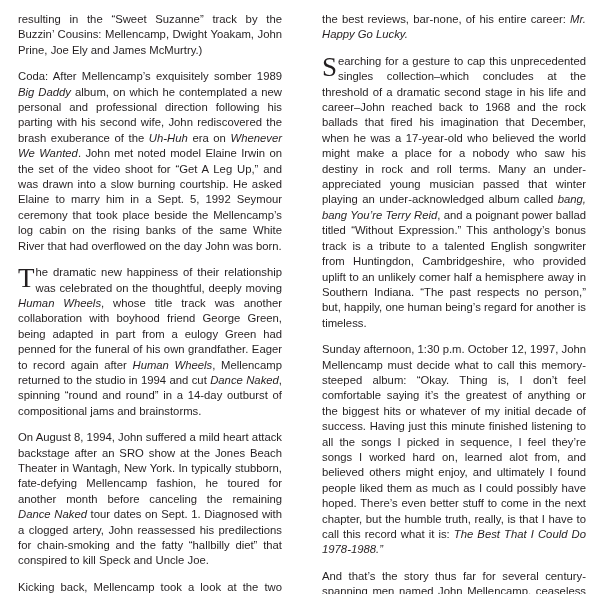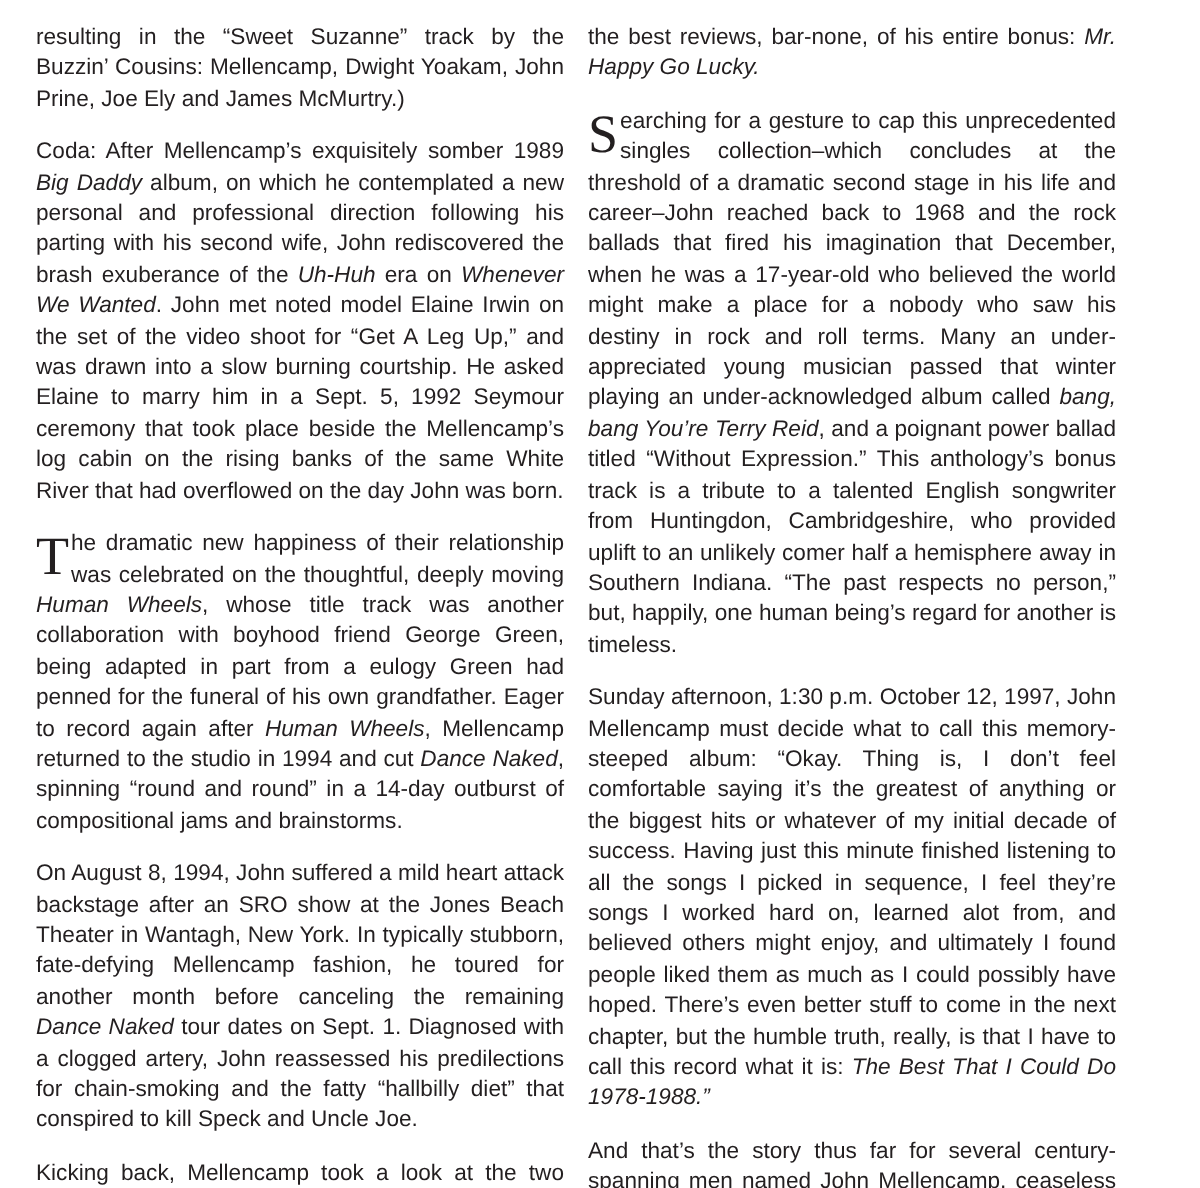--- a/index.html
+++ b/index.html
@@ -16,21 +16,21 @@
   }
   .page {
     position: relative;
     width: 600px;
     height: 594px;
     padding: 0;
     box-sizing: border-box;
   }
   .columns {
     display: flex;
-    gap: 12px;
+    gap: 40px;
     padding: 12px 18px 10px 18px;
     box-sizing: border-box;
     height: 100%;
   }
   .col {
     width: 264px;
     flex: 0 0 264px;
   }
   p {
     margin: 0 0 11px 0;
@@ -60,19 +60,19 @@
 <div class="page">
   <div class="columns">
     <div class="col" id="col-left">
         <p><span>resulting in the “Sweet Suzanne” track by the Buzzin’ Cousins: Mellencamp, Dwight Yoakam, John Prine, Joe Ely and James McMurtry.)</span></p>
         <p><span>Coda: After Mellencamp’s exquisitely somber 1989 </span><span class="it">Big Daddy</span><span> album, on which he contemplated a new personal and professional direction following his parting with his second wife, John rediscovered the brash exuberance of the </span><span class="it">Uh-Huh</span><span> era on </span><span class="it">Whenever We Wanted</span><span>. John met noted model Elaine Irwin on the set of the video shoot for “Get A Leg Up,” and was drawn into a slow burning courtship. He asked Elaine to marry him in a Sept. 5, 1992 Seymour ceremony that took place beside the Mellencamp’s log cabin on the rising banks of the same White River that had overflowed on the day John was born.</span></p>
         <p class="dropcap-para"><span class="dropcap">T</span><span>he dramatic new happiness of their relationship was celebrated on the thoughtful, deeply moving </span><span class="it">Human Wheels</span><span>, whose title track was another collaboration with boyhood friend George Green, being adapted in part from a eulogy Green had penned for the funeral of his own grandfather. Eager to record again after </span><span class="it">Human Wheels</span><span>, Mellencamp returned to the studio in 1994 and cut </span><span class="it">Dance Naked</span><span>, spinning “round and round” in a 14-day outburst of compositional jams and brainstorms.</span></p>
         <p><span>On August 8, 1994, John suffered a mild heart attack backstage after an SRO show at the Jones Beach Theater in Wantagh, New York. In typically stubborn, fate-defying Mellencamp fashion, he toured for another month before canceling the remaining </span><span class="it">Dance Naked</span><span> tour dates on Sept. 1. Diagnosed with a clogged artery, John reassessed his predilections for chain-smoking and the fatty “hallbilly diet” that conspired to kill Speck and Uncle Joe.</span></p>
         <p><span>Kicking back, Mellencamp took a look at the two feisty little blond boys Elaine had just given him (Hud, born in 1994; and Speck, who arrived in 1995) and changed his lifestyle overnight. He rebounded in 1996 with the life-affirming album and tour project that earned him</span></p>
       </div>
     <div class="col" id="col-right">
-        <p><span>the best reviews, bar-none, of his entire bonus: </span><span class="it">Mr. Happy Go Lucky.</span></p>
+        <p><span>the best reviews, bar-none, of his entire career: </span><span class="it">Mr. Happy Go Lucky.</span></p>
         <p class="dropcap-para"><span class="dropcap">S</span><span>earching for a gesture to cap this unprecedented singles collection–which concludes at the threshold of a dramatic second stage in his life and career–John reached back to 1968 and the rock ballads that fired his imagination that December, when he was a 17-year-old who believed the world might make a place for a nobody who saw his destiny in rock and roll terms. Many an under-appreciated young musician passed that winter playing an under-acknowledged album called </span><span class="it">bang, bang You’re Terry Reid</span><span>, and a poignant power ballad titled “Without Expression.” This anthology’s bonus track is a tribute to a talented English songwriter from Huntingdon, Cambridgeshire, who provided uplift to an unlikely comer half a hemisphere away in Southern Indiana. “The past respects no person,” but, happily, one human being’s regard for another is timeless.</span></p>
         <p><span>Sunday afternoon, 1:30 p.m. October 12, 1997, John Mellencamp must decide what to call this memory-steeped album: “Okay. Thing is, I don’t feel comfortable saying it’s the greatest of anything or the biggest hits or whatever of my initial decade of success. Having just this minute finished listening to all the songs I picked in sequence, I feel they’re songs I worked hard on, learned alot from, and believed others might enjoy, and ultimately I found people liked them as much as I could possibly have hoped. There’s even better stuff to come in the next chapter, but the humble truth, really, is that I have to call this record what it is: </span><span class="it">The Best That I Could Do 1978-1988.”</span></p>
         <p><span>And that’s the story thus far for several century-spanning men named John Mellencamp, ceaseless wayfarers all, yet none of them straying very far from their urgent hungers, inherited fears, or sincere fascination with the soil underfoot and its distance from the sky; all of them somehow acutely aware of each other in the emptiness and the honesty and the endless searching arc of their messy, often affecting lives.</span></p>
       </div>
   </div>
 </div>
 
 </body></html>

